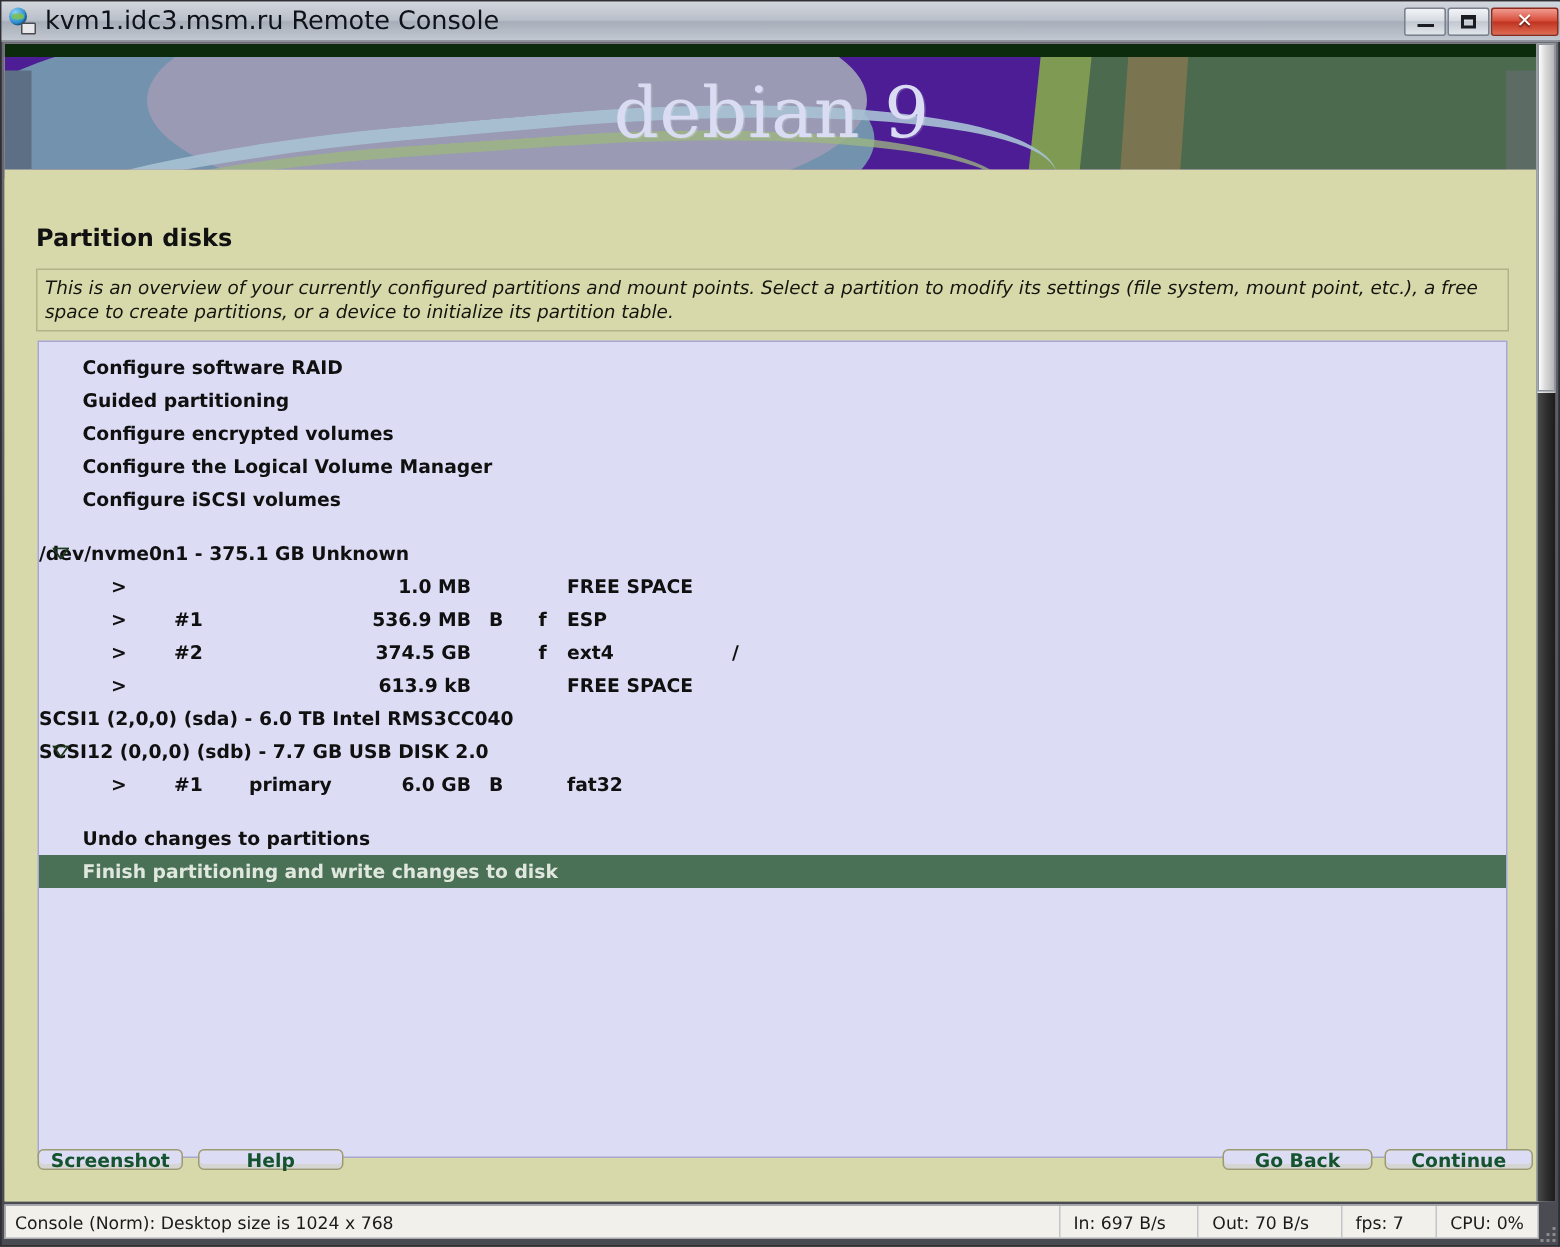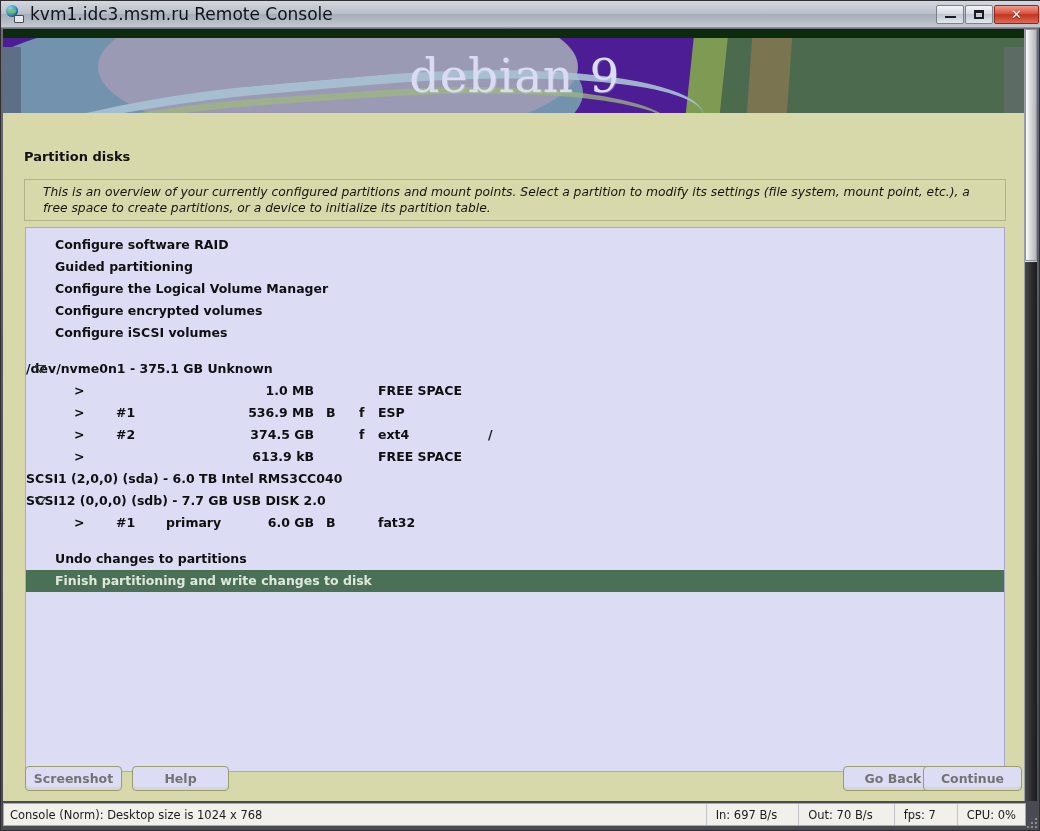--- a/index.html
+++ b/index.html
@@ -191,30 +191,30 @@
   .banner .logo .num { margin-left: 16px; }
 
   
   .installer {
     position: absolute; left: 0; top: 84px;
     width: 1023px; height: 688px;
     background: #d8d9ab;
   }
   .page-title {
     position: absolute; left: 21px; top: 36px;
-    font-size: 13px; font-weight: bold; color: #111; text-align: center;
+    font-size: 16px; font-weight: bold; color: #111; text-align: center;
   }
 
   
   .desc-box {
     position: absolute; left: 21px; top: 66px;
     width: 982px; height: 42px;
     border: 1px solid #b2b389;
     background: transparent;
-    padding: 4px 10px 0 18px;
+    padding: 4px 10px 0 5px;
   }
   .desc-text {
     font-size: 12.3px; font-style: italic; color: #15150f;
     line-height: 16px;
   }
 
   
   .list-panel {
     position: absolute; left: 22px; top: 114px;
     width: 980px; height: 545px;
@@ -259,31 +259,31 @@
   .c-fs    { position: absolute; left: 352px; width: 110px; }
   .c-mount { position: absolute; left: 462px; width: 120px; }
 
   
   .btn-bar {
     position: absolute; left: 0; bottom: 0;
     width: 1023px; height: 40px;
   }
   .ibtn {
     position: absolute; top: 5px;
-    height: 25px;
+    height: 14px;
     background: #dcdcf5;
     border: 1px solid #9b9b70;
     border-radius: 4px;
-    font-size: 12.5px; font-weight: bold; color: #737373;
+    font-size: 12.5px; font-weight: bold; color: #14532d;
     display: flex; align-items: center; justify-content: center;
     box-shadow: inset 0 -3px 0 rgba(200,200,150,.35);
   }
   #btn-screenshot { left: 22px; width: 97px; }
   #btn-help       { left: 129px; width: 97px; }
-  #btn-goback     { left: 840px; width: 100px; }
+  #btn-goback     { left: 812px; width: 100px; }
   #btn-continue   { left: 920px; width: 99px; }
 
   
   .statusbar {
     position: absolute; left: 2px; bottom: 4px;
     width: 1023px; height: 23px;
     background: #f1f0ea;
     border: 1px solid #a9aab0;
     display: flex; align-items: center;
     font-size: 11.5px; color: #1b1b1b;
@@ -361,24 +361,24 @@
       <div class="list-panel">
         <div style="height:6px"></div>
 
         <div class="row menu">
           <span>Configure software RAID</span>
         </div>
         <div class="row menu">
           <span>Guided partitioning</span>
         </div>
         <div class="row menu">
+          <span>Configure encrypted volumes</span>
+        </div>
+        <div class="row menu">
           <span>Configure the Logical Volume Manager</span>
-        </div>
-        <div class="row menu">
-          <span>Configure encrypted volumes</span>
         </div>
         <div class="row menu">
           <span>Configure iSCSI volumes</span>
         </div>
 
         <div class="row spacer"></div>
 
         <div class="row">
           <span class="tri">
             <svg width="11" height="8" viewBox="0 0 11 8">

